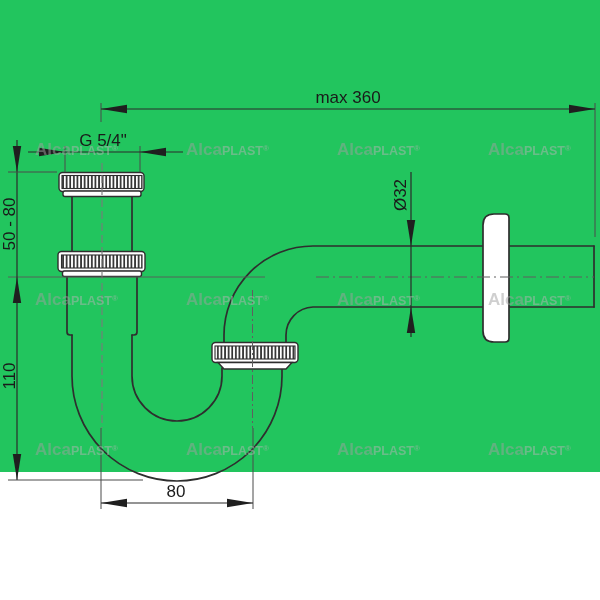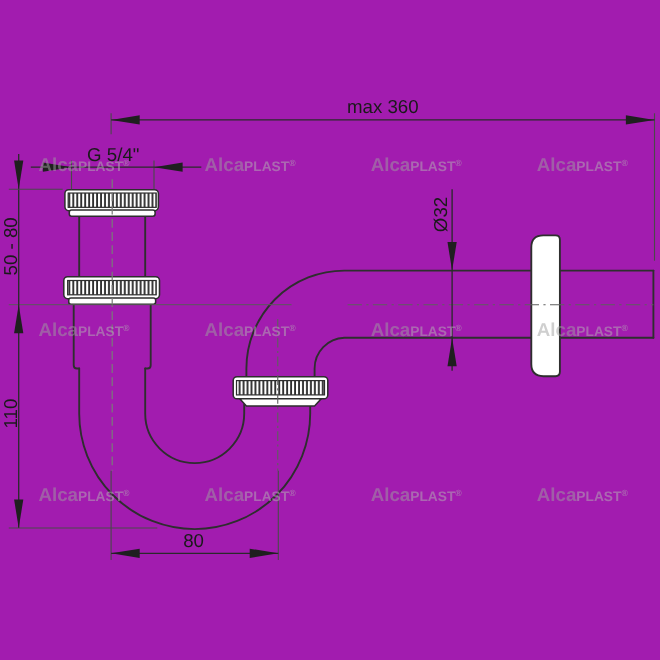--- a/index.html
+++ b/index.html
@@ -7,22 +7,22 @@
     padding: 0;
     width: 600px;
     height: 600px;
     background: #ffffff;
     overflow: hidden;
     font-family: "Liberation Sans", sans-serif;
   }
   #stage {
     position: relative;
     width: 600px;
-    height: 600px;
-    background: #a21caf;
+    height: 472px;
+    background: #22c55e;
   }
   svg { display: block; }
   .outline  { stroke: #2e2e2e; stroke-width: 1.7; fill: none; stroke-linecap: round; }
   .outline-thin { stroke: #2e2e2e; stroke-width: 1.4; fill: none; }
   .fill-white { fill: #ffffff; }
   .dim-line { stroke: #2a2a2a; stroke-width: 1.2; fill: none; }
   .ext-line { stroke: #4a4a4a; stroke-width: 1.0; fill: none; }
   .arrow    { fill: #1f1f1f; stroke: none; }
   .dim-text {
     font-family: "Liberation Sans", sans-serif;

